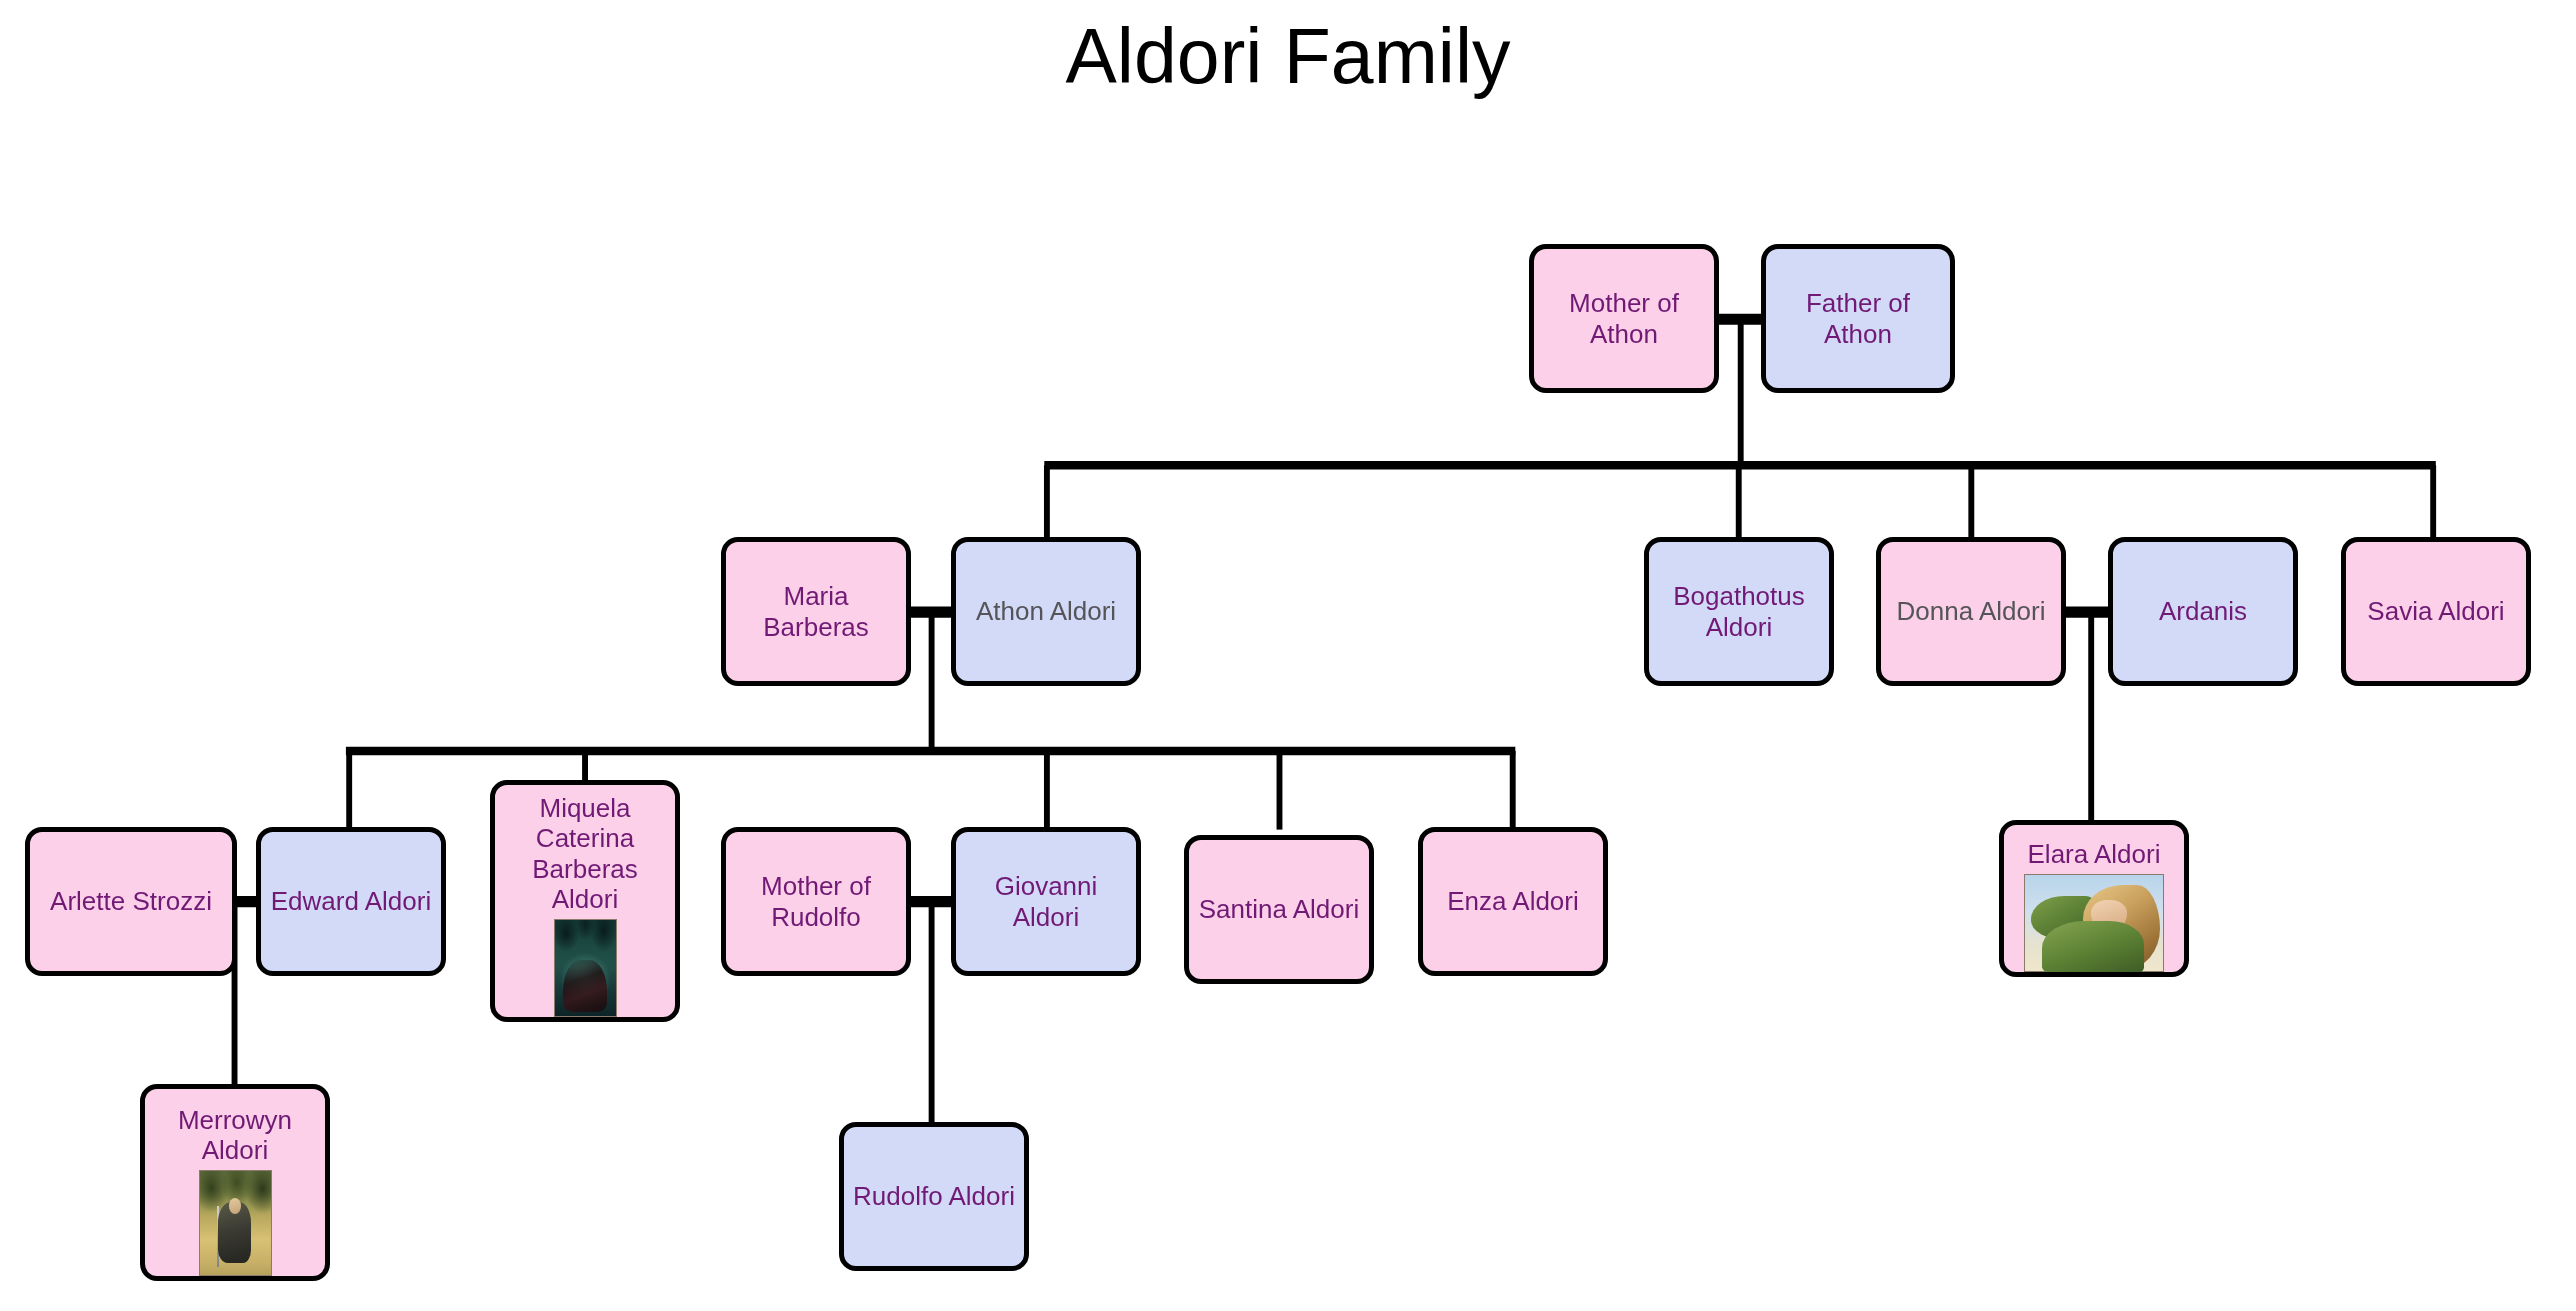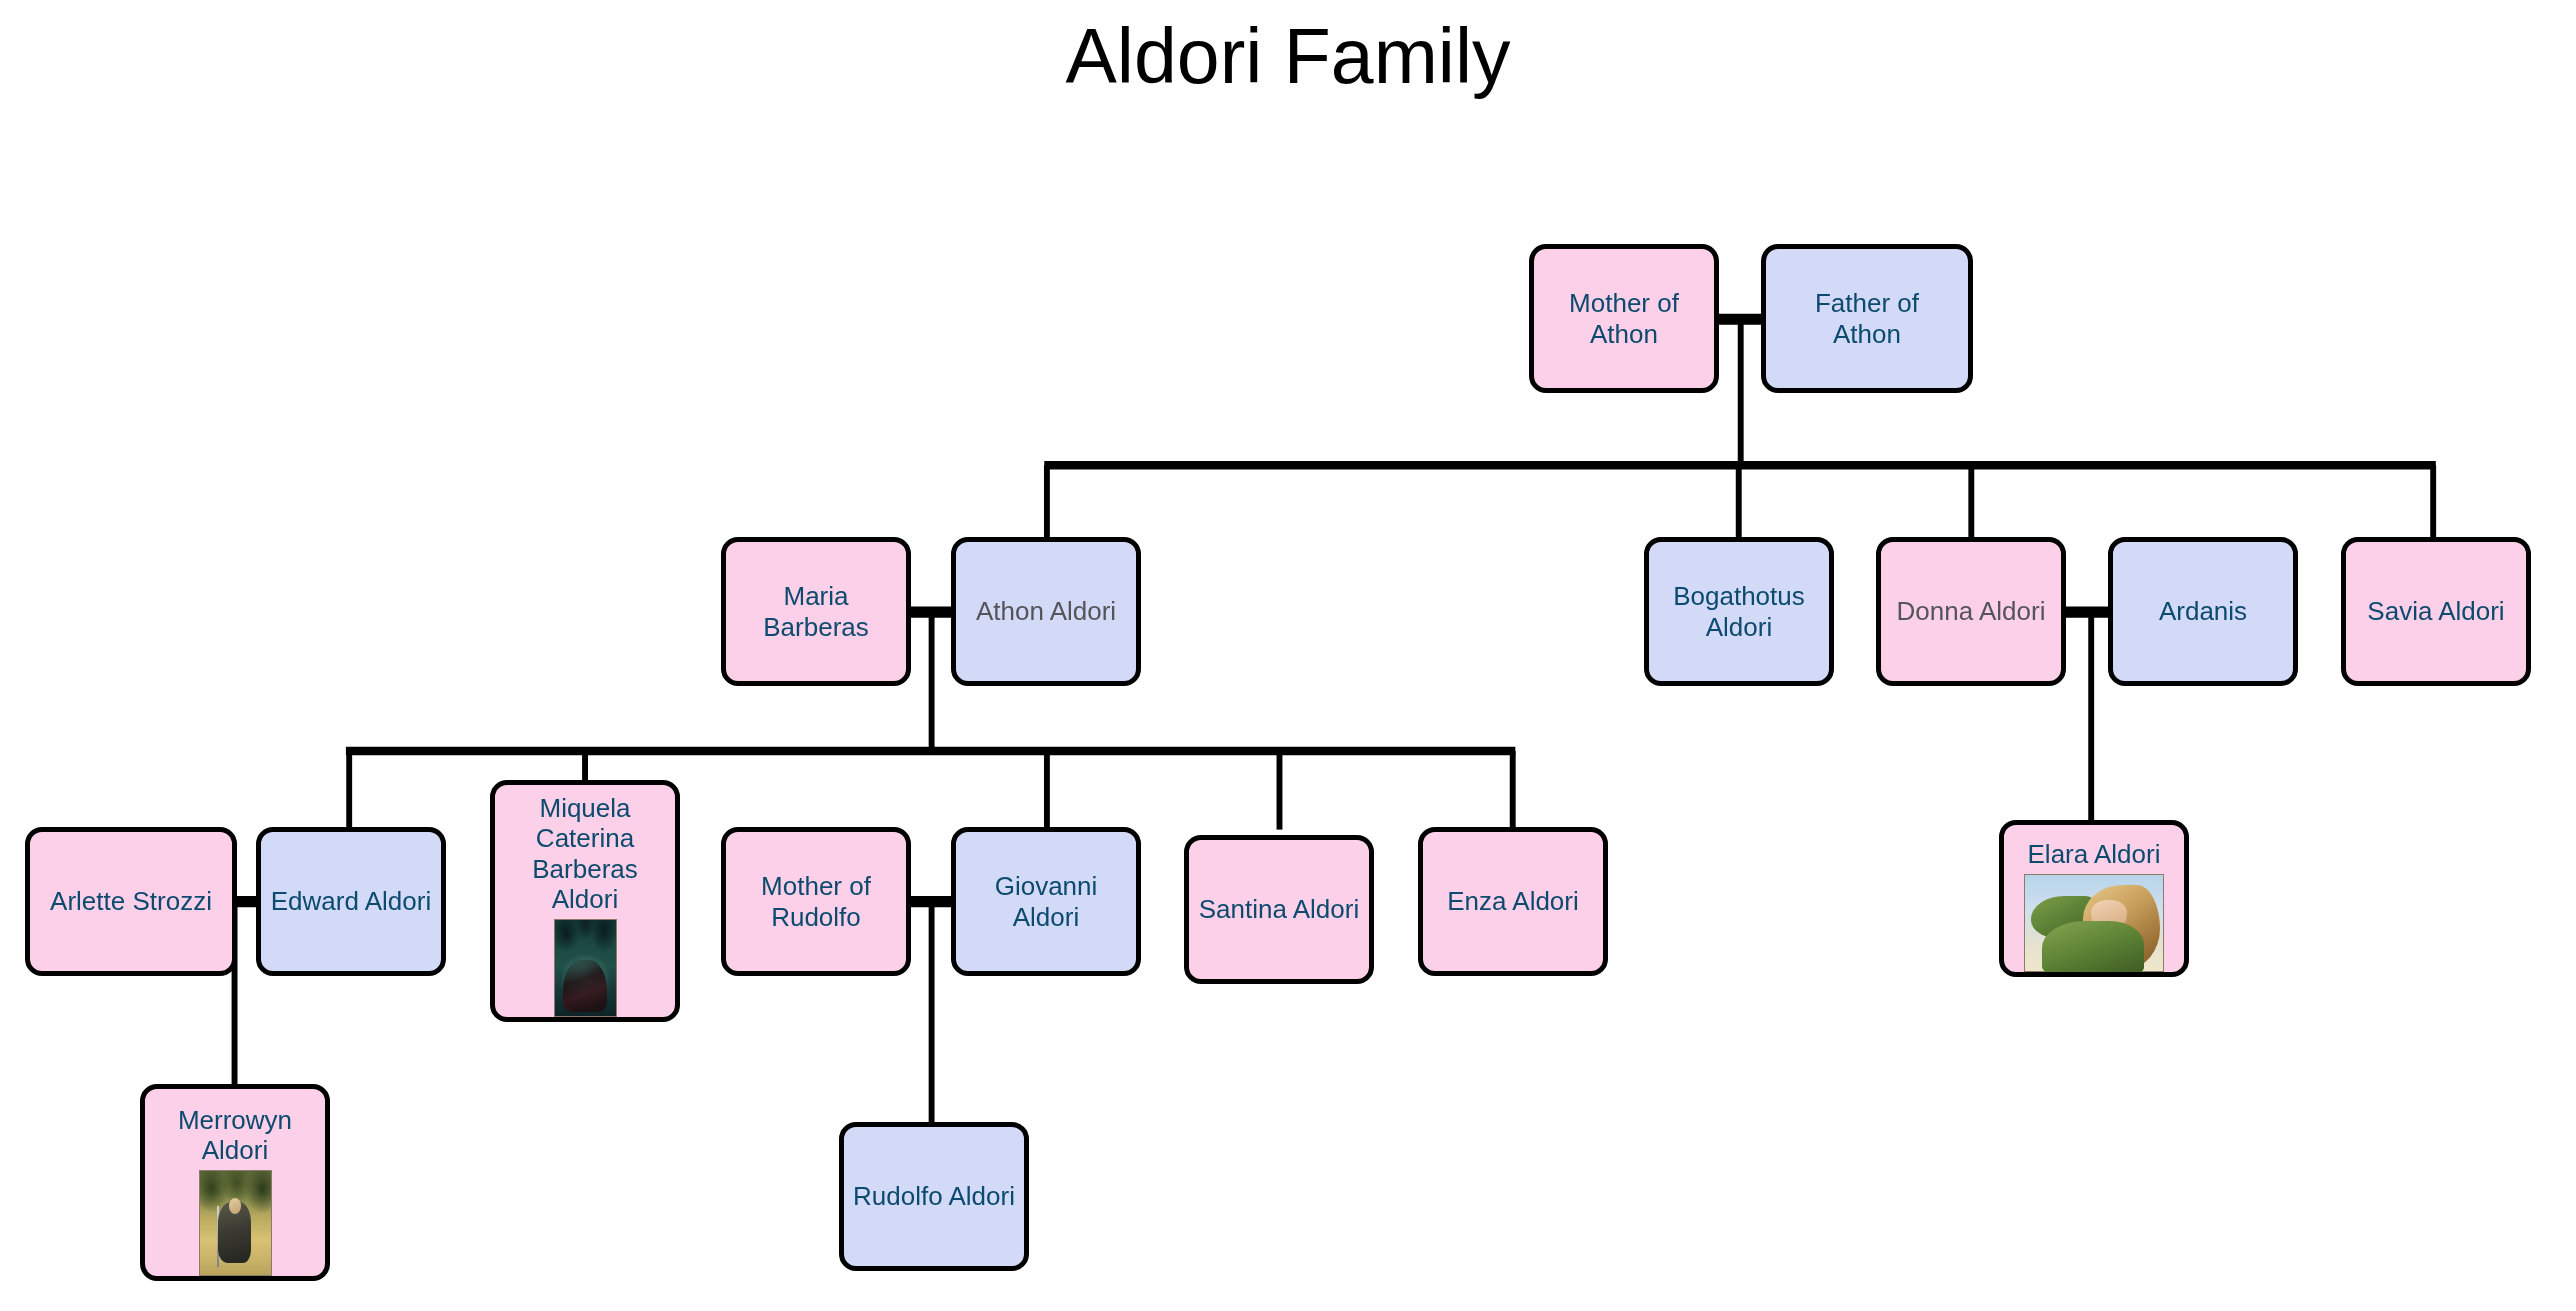--- a/index.html
+++ b/index.html
@@ -50,21 +50,21 @@
     align-items: center;
     justify-content: center;
     text-align: center;
     overflow: hidden;
   }
   .node.female { background: #fbd0e8; }
   .node.male   { background: #d3daf8; }
   .node-label {
     font-size: 26px;
     line-height: 1.16;
-    color: #0c4a6e;
+    color: #701a75;
     padding: 0 6.6px;
     white-space: pre-line;
   }
   .node-label.linked { color: #555559; }
   .node.with-photo {
     justify-content: flex-end;
     padding-top: 7.9px;
   }
   .node.with-photo .node-label {
     padding-top: 2.6px;
@@ -208,21 +208,21 @@
       <line x1="1386" y1="1376" x2="1458" y2="1376" stroke-width="17"></line>
       <line x1="1422" y1="1376" x2="1422" y2="1716" stroke-width="9"></line>
     </g>
   </svg>
 
   <div class="node female" style="left:1529px; top:244px; width:190px; height:149px;">
     <div class="node-label">Mother of
 Athon</div>
   </div>
 
-  <div class="node male" style="left:1761px; top:244px; width:212px; height:149px;">
+  <div class="node male" style="left:1761px; top:244px; width:194px; height:149px;">
     <div class="node-label">Father of
 Athon</div>
   </div>
 
   <div class="node female" style="left:721px; top:537px; width:190px; height:149px;">
     <div class="node-label">Maria
 Barberas</div>
   </div>
 
   <div class="node male" style="left:951px; top:537px; width:190px; height:149px;">

